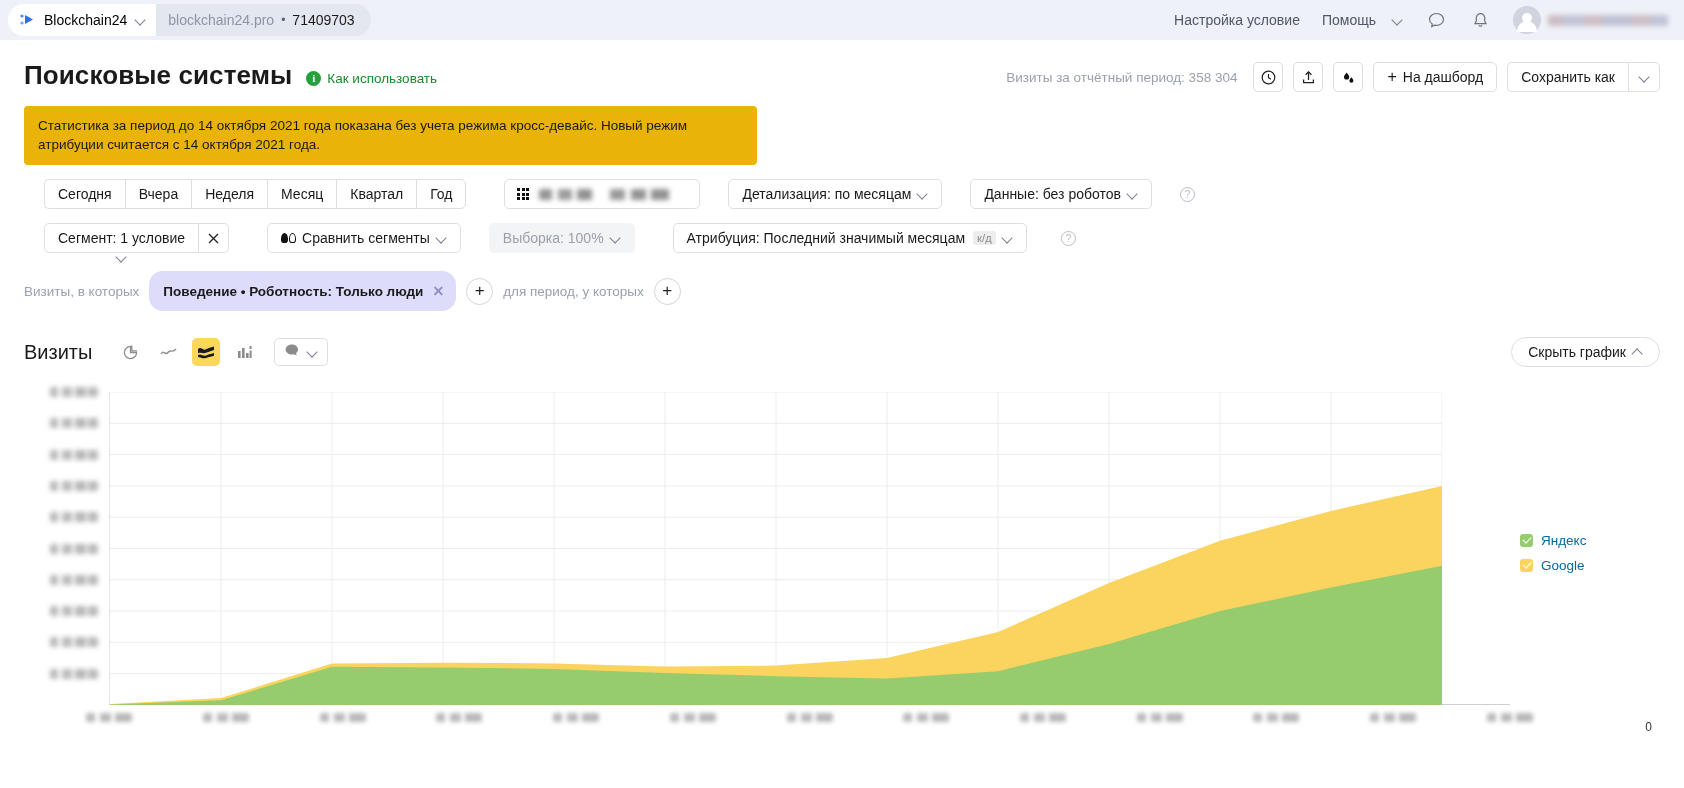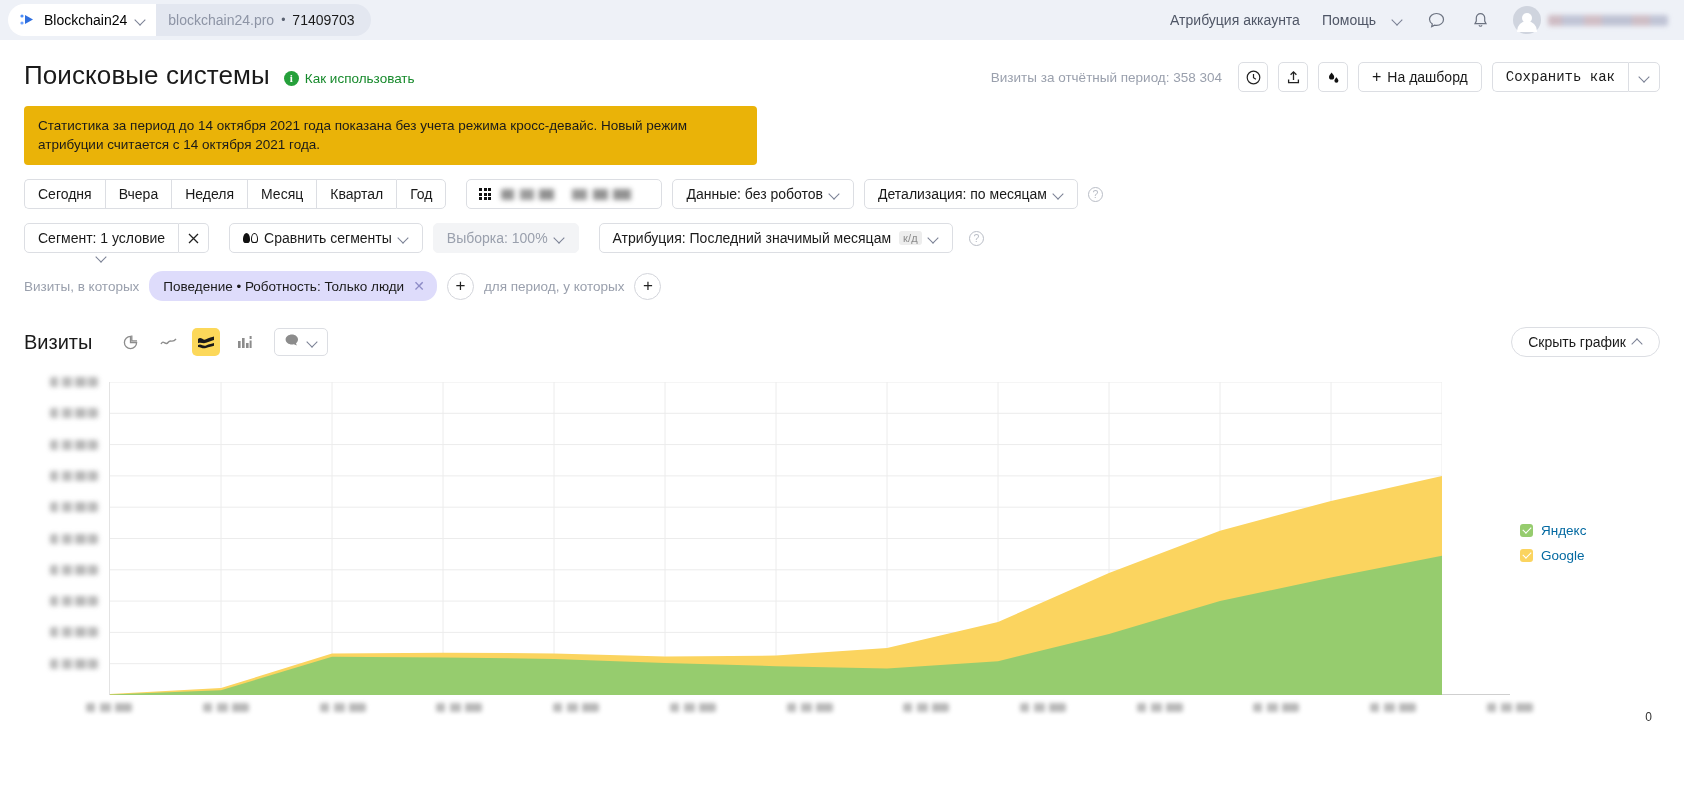--- a/index.html
+++ b/index.html
@@ -55,21 +55,21 @@
     width:120px;height:11px;margin-left:7px;border-radius:2px;
     background:linear-gradient(90deg,#c9b3bb 0 12%,#b9bcd0 12% 30%,#cbb6bd 30% 45%,#b6bacd 45% 70%,#c9b6bd 70% 85%,#b8bcd0 85% 100%);
     filter:blur(2.4px); opacity:.85;
   }
 
   
   .page{ padding:0 24px; }
 
   .title-row{ display:flex; align-items:center; padding-top:18px; }
   h1.page-title{
-    font-size:26px; font-weight:400; margin:0; letter-spacing:.1px; color:#1a1a1a;
+    font-size:26px; font-weight:700; margin:0; letter-spacing:.1px; color:#1a1a1a;
   }
   .howto{ display:flex; align-items:center; gap:6px; margin-left:14px; margin-top:6px;}
   .howto-i{
     width:15px;height:15px;border-radius:50%;background:#25a03a;color:#fff;
     font-size:11px;font-weight:bold;display:flex;align-items:center;justify-content:center;
     font-family:"Liberation Serif",serif;
   }
   .howto-link{ color:#178a2c; font-size:13.5px; cursor:pointer;}
 
   .title-right{ margin-left:auto; display:flex; align-items:center; gap:10px; margin-top:4px;}
@@ -77,31 +77,31 @@
 
   .ibtn{
     width:30px;height:30px;border:1px solid #dcdee3;border-radius:5px;background:#fff;
     display:flex;align-items:center;justify-content:center;cursor:pointer;
   }
   .btn{
     height:30px;border:1px solid #dcdee3;border-radius:5px;background:#fff;
     display:flex;align-items:center;justify-content:center;gap:6px;
     padding:0 13px;font-size:14px;cursor:pointer;color:#1a1a1a;white-space:nowrap;
   }
-  .btn.split-l{border-radius:5px 0 0 5px;border-right:none;font-family:Liberation Mono, monospace;}
+  .btn.split-l{border-radius:5px 0 0 5px;border-right:none;}
   .btn.split-r{border-radius:0 5px 5px 0;width:32px;padding:0;}
 
   
   .notice{
     margin-top:14px; width:733px; background:#eab308; border-radius:4px;
     padding:10px 14px 11px 14px; font-size:13.5px; line-height:19px; color:#1a1a1a;
   }
 
   
-  .row{ display:flex; align-items:center; margin-top:14px; gap:10px;}
+  .row{ display:flex; align-items:center; margin-top:14px; gap:28px;margin-left:20px;}
   .seg-group{ display:flex; }
   .seg-group .btn{ border-radius:0; border-right:none; }
   .seg-group .btn:first-child{ border-radius:5px 0 0 5px;}
   .seg-group .btn:last-child{ border-radius:0 5px 5px 0; border-right:1px solid #dcdee3;}
 
   .date-btn{
     height:30px;border:1px solid #dcdee3;border-radius:5px;background:#fff;
     display:flex;align-items:center;gap:10px;padding:0 12px;cursor:pointer;min-width:194px;
   }
   .grid-icon{display:grid;grid-template-columns:repeat(3,3px);grid-gap:1.5px;}
@@ -129,22 +129,22 @@
   .pie-ic{width:13px;height:13px;border-radius:50%;background:#111;position:relative;}
   .pie-ic:after{content:"";position:absolute;right:0;top:0;width:6.5px;height:6.5px;background:#fff;border-radius:0 100% 0 0;}
   .drops{display:flex;gap:1px;align-items:flex-end;}
   .drop{width:7px;height:10px;background:#111;border-radius:60% 60% 50% 50%/70% 70% 40% 40%;position:relative;}
   .drop.white{background:#fff;border:1.4px solid #111;}
 
   
   .filter-row{ display:flex; align-items:center; gap:10px; margin-top:18px;}
   .flabel{ color:#9aa0ad; font-size:13.5px;}
   .chip{
-    display:flex;align-items:center;gap:9px;height:30px;border-radius:14px;
-    background:#dedcfb;padding:0 12px 0 14px;font-size:13.5px;color:#1a1a1a;cursor:pointer;
+    display:flex;align-items:center;gap:9px;height:40px;border-radius:14px;
+    background:#dedcfb;padding:0 12px 0 14px;font-size:13.5px;color:#1a1a1a;cursor:pointer;font-weight:bold;
   }
   .chip-x{ color:#8e8cc7; font-size:14px; line-height:1;}
   .round-plus{
     width:27px;height:27px;border-radius:50%;border:1px solid #d3d5db;background:#fff;
     display:flex;align-items:center;justify-content:center;font-size:17px;color:#222;cursor:pointer;
   }
 
   
   .chart-head{ display:flex; align-items:center; gap:10px; margin-top:26px;}
   .chart-title{ font-size:20px; color:#1a1a1a; margin-right:14px;}
@@ -204,21 +204,21 @@
     <span>Blockchain24</span>
     <span class="chev"></span>
   </div>
   <div class="domain-pill">
     <span class="domain-txt">blockchain24.pro</span>
     <span class="dot-sep">•</span>
     <span class="counter-id">71409703</span>
   </div>
 
   <div class="topbar-right">
-    <span class="tb-link">Атрибуция аккаунта</span>
+    <span class="tb-link">Настройка условие</span>
     <span class="tb-link" style="display:flex;align-items:center;gap:16px;">
       <span>Помощь</span>
       <span class="chev"></span>
     </span>
     <span class="tb-icon">
       <svg width="19" height="19" viewBox="0 0 19 19">
           <path d="M9.5 2.5c-4 0-7 2.6-7 5.8 0 1.9 1.1 3.6 2.8 4.7l-.6 2.6 2.9-1.5c.6.1 1.2.2 1.9.2 4 0 7-2.6 7-5.9s-3-5.9-7-5.9z" fill="none" stroke="#6b7280" stroke-width="1.2"></path>
         </svg>
     </span>
     <span class="tb-icon">
@@ -308,26 +308,26 @@
           <i></i>
           <i></i>
           <i></i>
           <i></i>
           <i></i>
       </span>
       <span class="blurred-date"></span>
     </div>
 
     <span class="btn">
+      <span>Детализация: по месяцам</span>
+      <span class="chev"></span>
+    </span>
+
+    <span class="btn">
       <span>Данные: без роботов</span>
-      <span class="chev"></span>
-    </span>
-
-    <span class="btn">
-      <span>Детализация: по месяцам</span>
       <span class="chev"></span>
     </span>
 
     <span class="help-q">?</span>
   </div>
 
   <div class="row">
     <span style="display:flex;">
       <span class="btn" style="border-radius:5px 0 0 5px;flex-direction:column;">
         <span class="pie-ic"></span>

